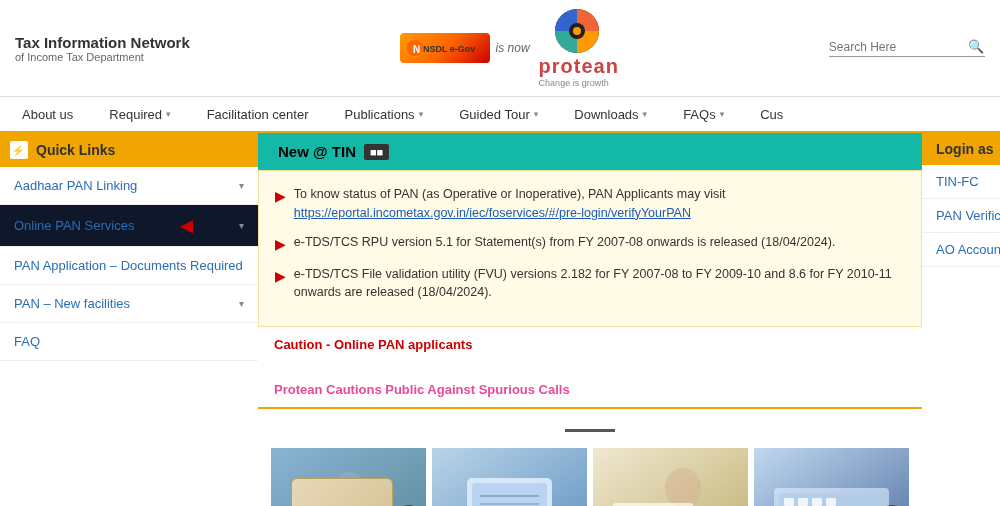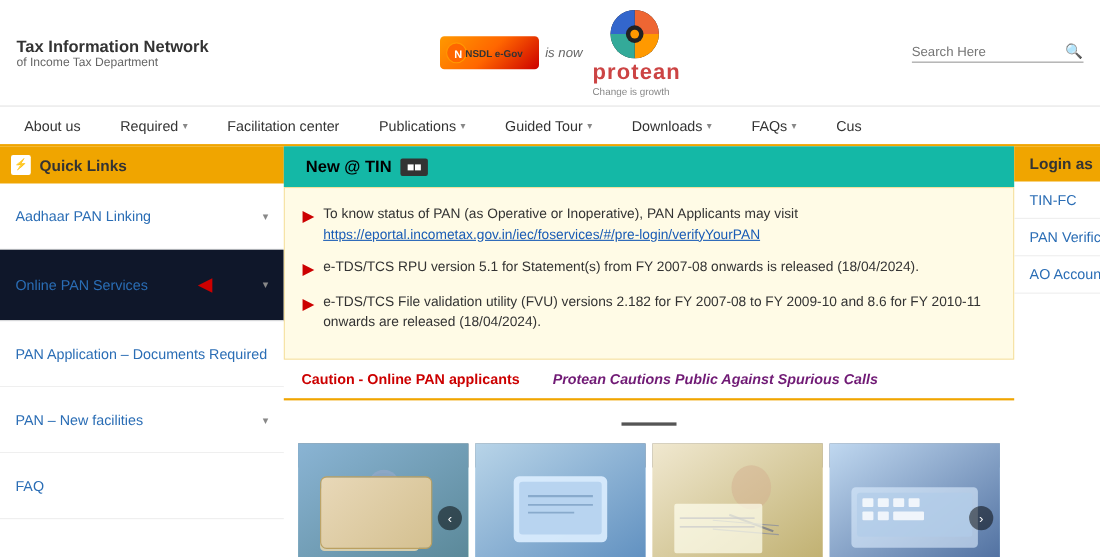--- a/index.html
+++ b/index.html
@@ -116,21 +116,21 @@
       width: 18px;
       height: 18px;
       background: #fff;
       border-radius: 2px;
       display: flex;
       align-items: center;
       justify-content: center;
       font-size: 10px;
     }
     .sidebar-item {
-      padding: 22px 14px;
+      padding: 11px 14px;
       border-bottom: 1px solid #eee;
       color: #2a6db5;
       font-size: 13px;
       cursor: pointer;
       display: flex;
       align-items: center;
       justify-content: space-between;
       background: #fff;
     }
     .sidebar-item.active {
@@ -189,32 +189,32 @@
       margin-top: 1px;
     }
     .news-link {
       color: #1a5cb5;
       text-decoration: underline;
     }
     .caution-row {
       display: flex;
       gap: 30px;
       padding: 10px 16px;
-      align-items: center;
+      align-items: flex-start;
+      flex-direction: column;
     }
     .caution-link {
       color: #cc0000;
       font-weight: bold;
       font-size: 13px;
       cursor: pointer;
       text-decoration: none;
     }
     .caution-link.orange {
-      color: #701a75;
-      font-style: italic;
+      color: #ec4899;
     }
 
     
     .right-sidebar {
       width: 175px;
       flex-shrink: 0;
     }
     .login-header {
       background: #f0a500;
       padding: 8px 14px;

